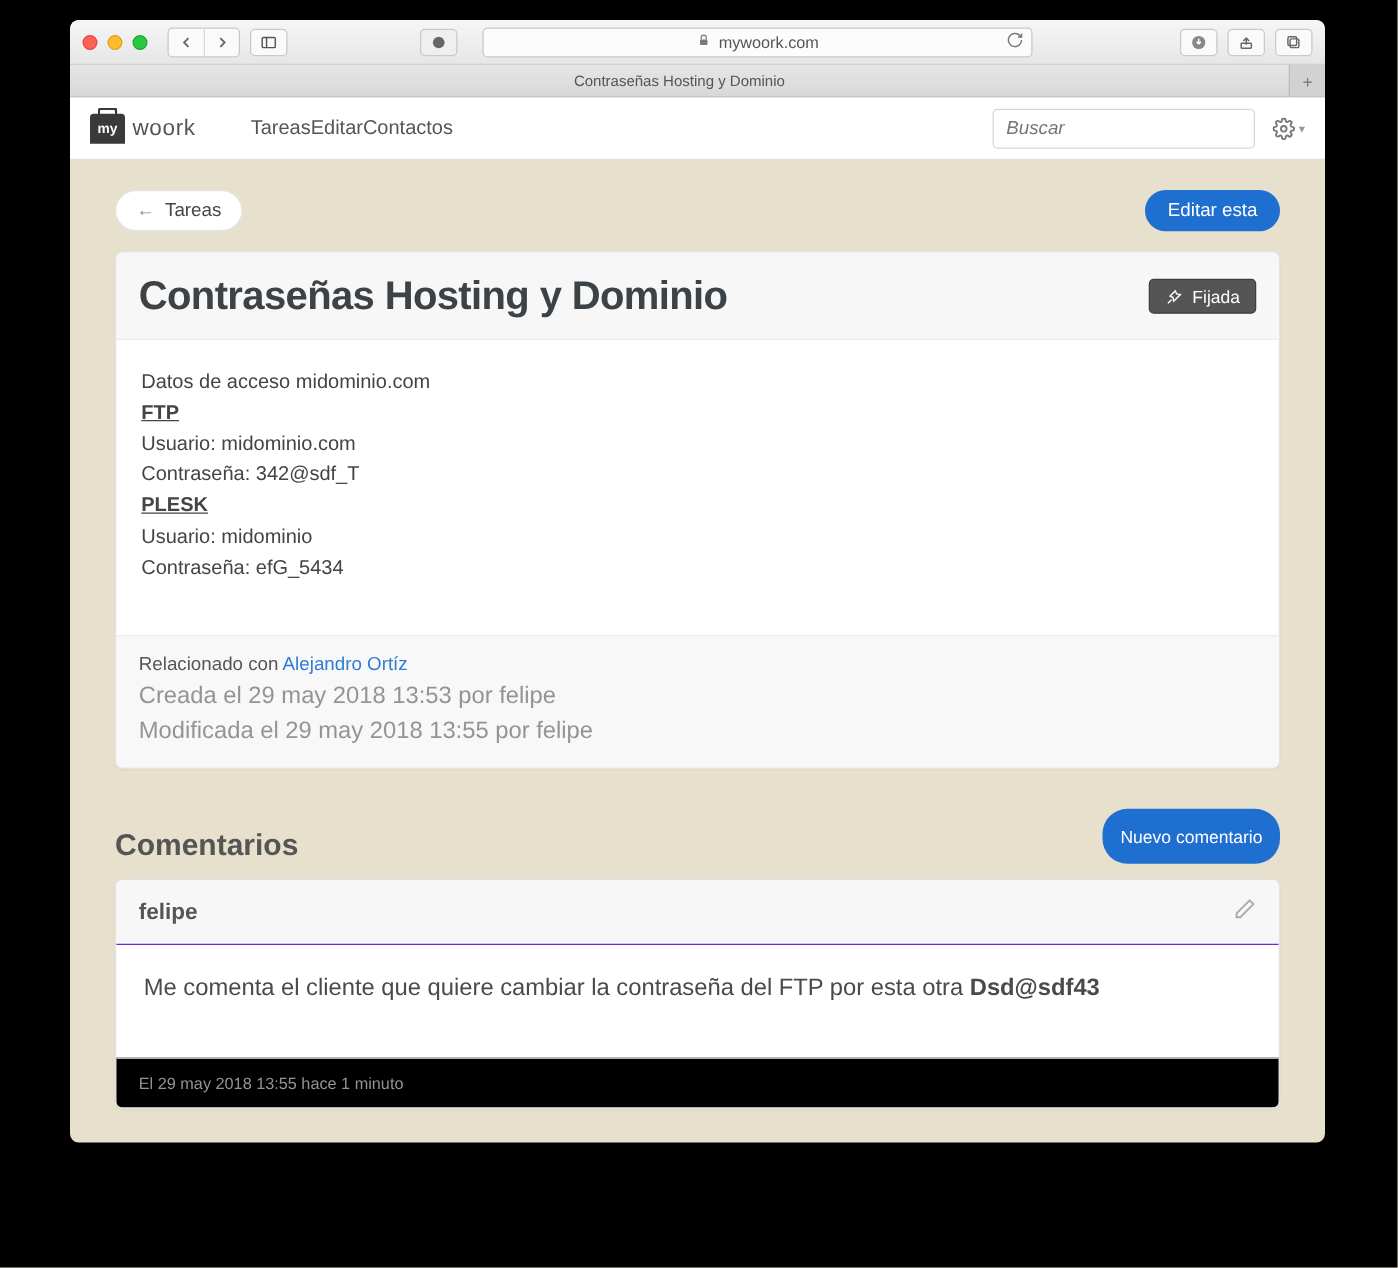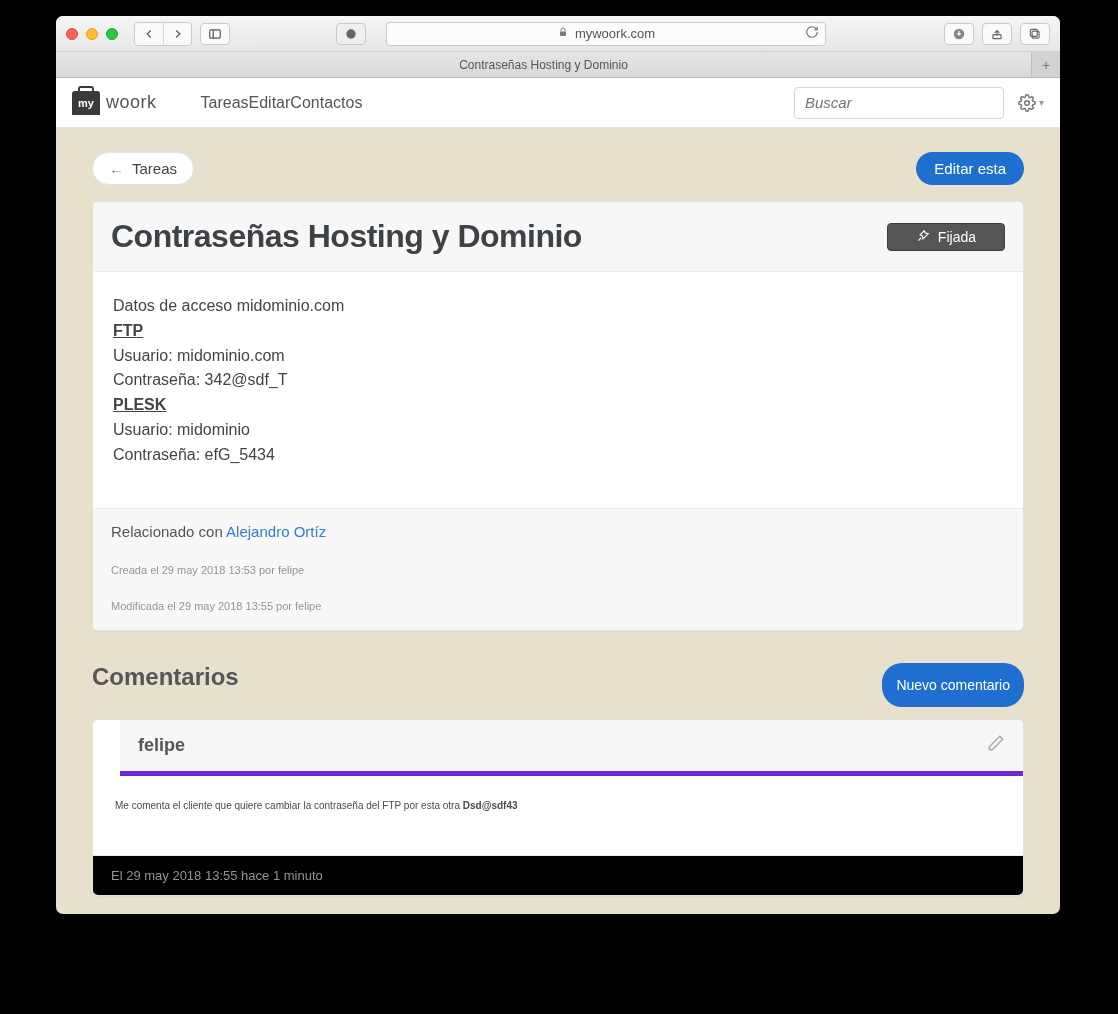--- a/index.html
+++ b/index.html
@@ -128,44 +128,44 @@
   }
   .card-head {
     background:#f7f7f7; border-bottom:1px solid #ececec;
     padding: 16px 18px; display:flex; align-items:center; gap:12px;
   }
   .title {
     font-size:32px; font-weight:700; color:#3d4246; letter-spacing:-.5px;
   }
   .pin-badge {
     margin-left:auto; background:#555; color:#fff; border:1px solid #3e3e3e;
-    border-radius:4px; padding:5px 28px; font-size:14px;
-    display:inline-flex; align-items:flex-start; gap:8px;
+    border-radius:4px; padding:5px 12px; font-size:14px;
+    display:inline-flex; align-items:flex-end; gap:8px;
   }
   .pin-badge svg { width:14px; height:14px; }
   .card-body { padding: 22px 20px 40px; font-size:16px; color:#444; line-height:1.55; }
   .card-body .strong { font-weight:700;text-decoration:underline; }
   .card-foot {
     background:#f8f8f8; border-top:1px solid #ececec; padding:14px 18px 18px;
     font-size:15px; color:#555;
   }
   .card-foot .link { color:#2f7bd6; }
-  .meta { color:#949494; font-size:11px; margin-top:24px; }
+  .meta { color:#949494; font-size:19px; margin-top:6px; }
   .section-head {
-    display:flex; align-items:flex-start; margin:32px 0 12px;
+    display:flex; align-items:flex-end; margin:32px 0 12px;
   }
   .section-title { font-size:24px; font-weight:700; color:#555; }
   .comment-head {
-    background:#f7f7f7; border-bottom:5px solid #6d28d9;
+    background:#f7f7f7; border-bottom:1px solid #6d28d9;
     padding:14px 18px; display:flex; align-items:center;
-    font-weight:700; color:#555; font-size:18px;margin-left:27px;
+    font-weight:700; color:#555; font-size:18px;
   }
   .edit-icon { margin-left:auto; color:#aaa; cursor:pointer; }
   .edit-icon svg { width:18px; height:18px; }
-  .comment-body { padding:24px 22px 44px; font-size:10px; color:#4a4a4a; }
+  .comment-body { padding:24px 22px 44px; font-size:19px; color:#4a4a4a; }
   .comment-body .strong { font-weight:700; }
   .comment-foot {
     background:#000000; border-top:1px solid #ececec;
     padding:12px 18px; font-size:13px; color:#949494;
   }
   .lock-icon svg { width:12px; height:12px; }
 </style>
 </head>
 <body>
 

